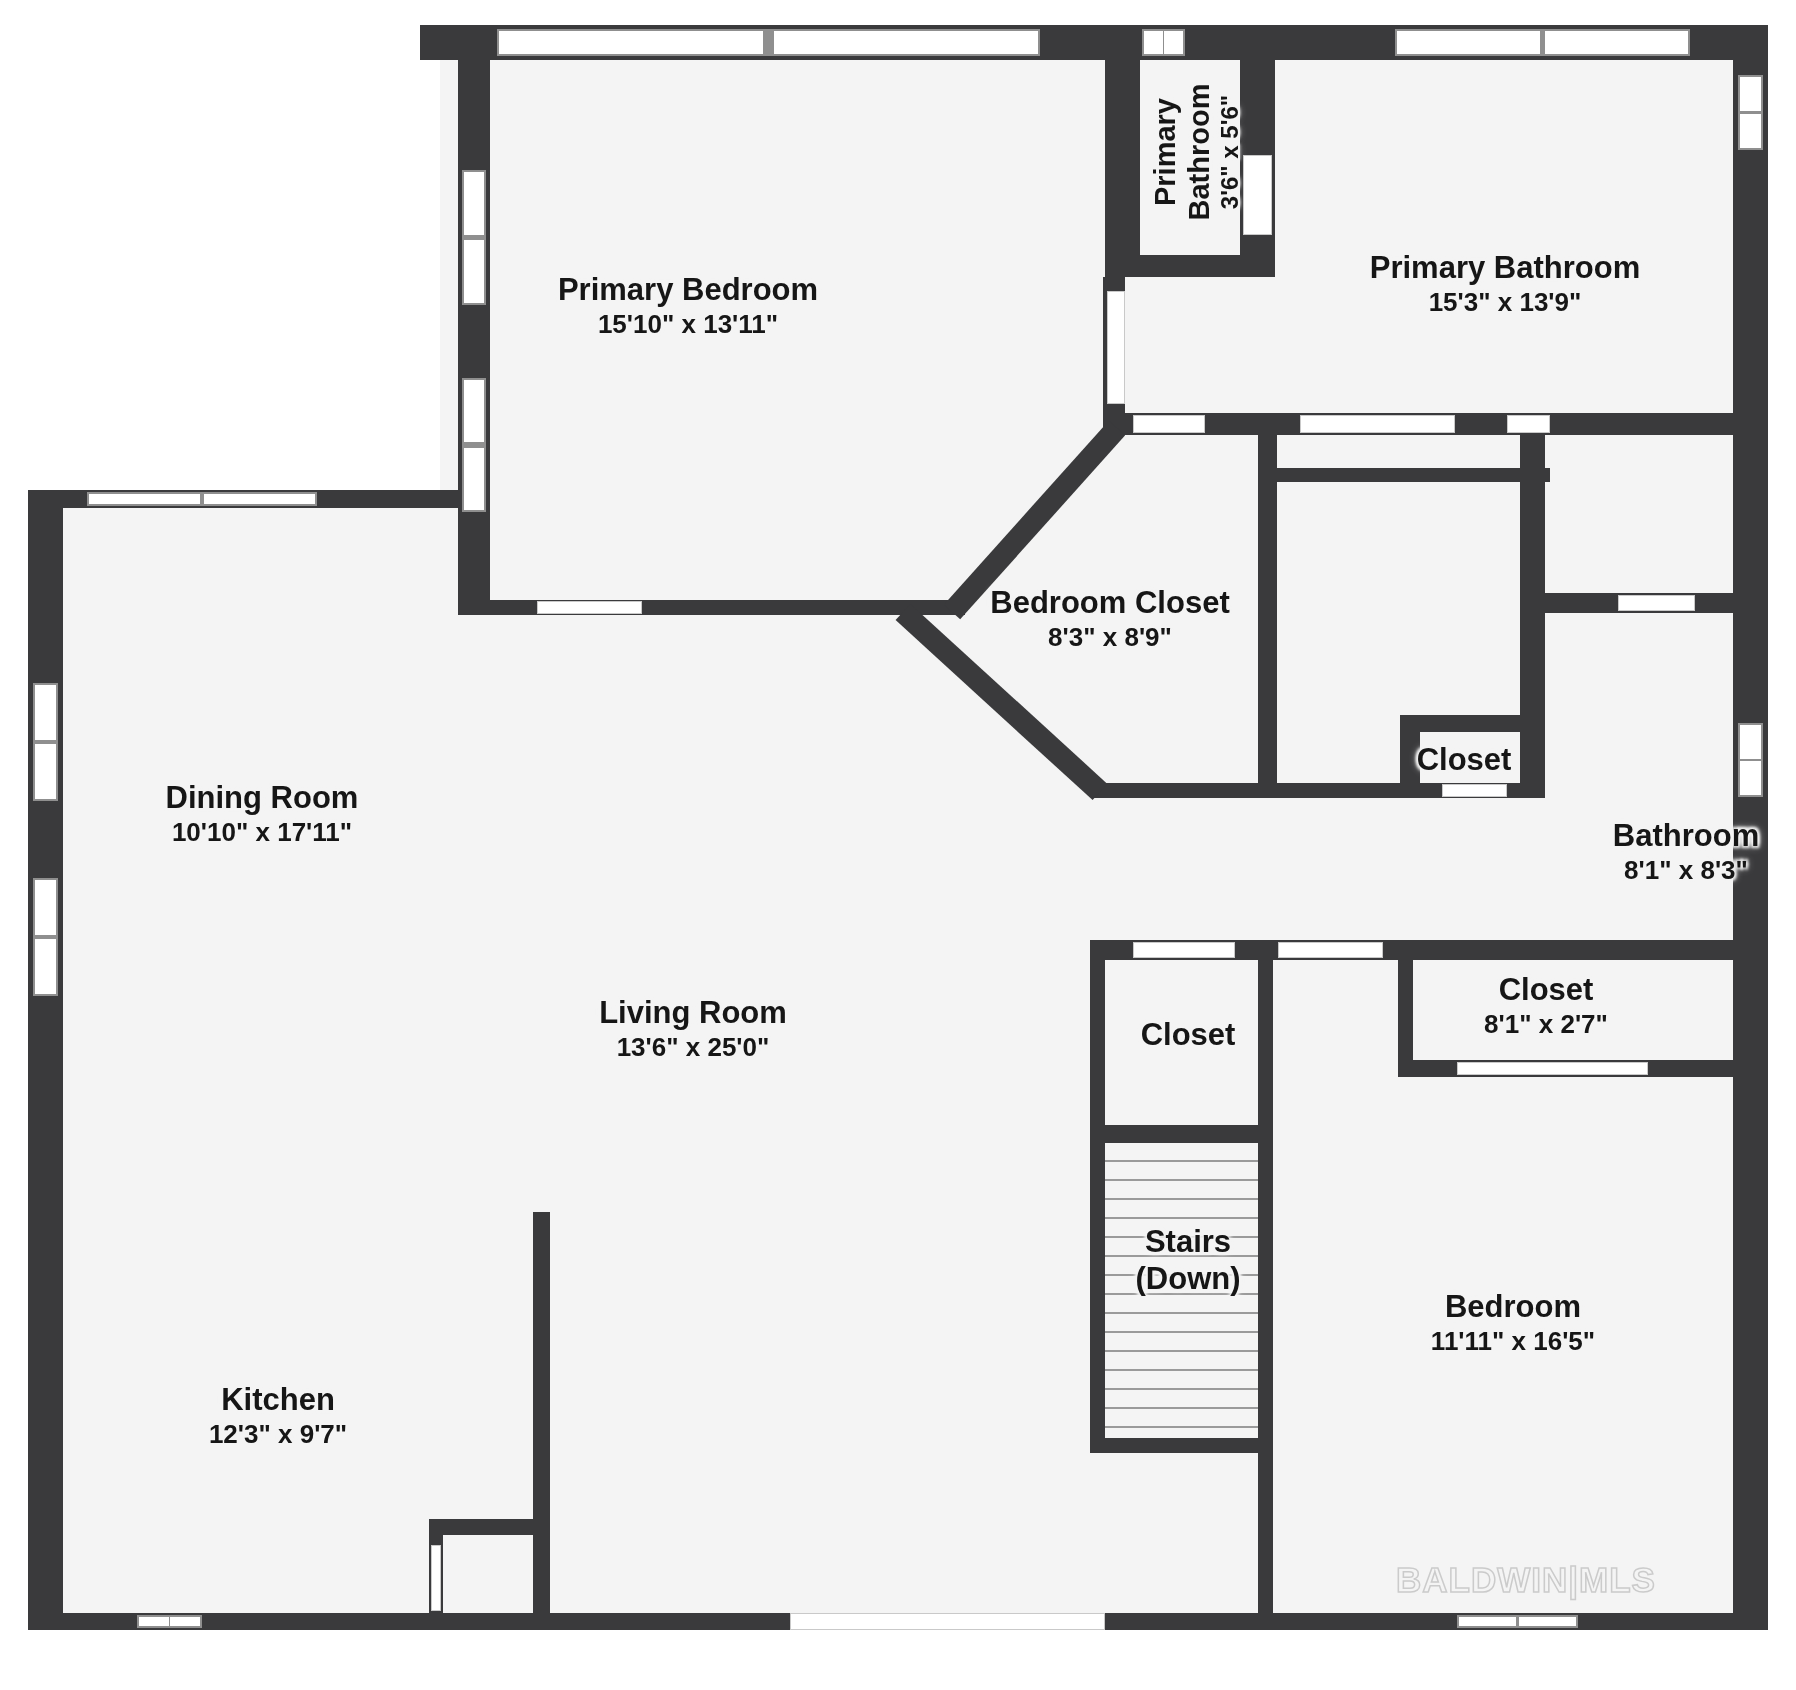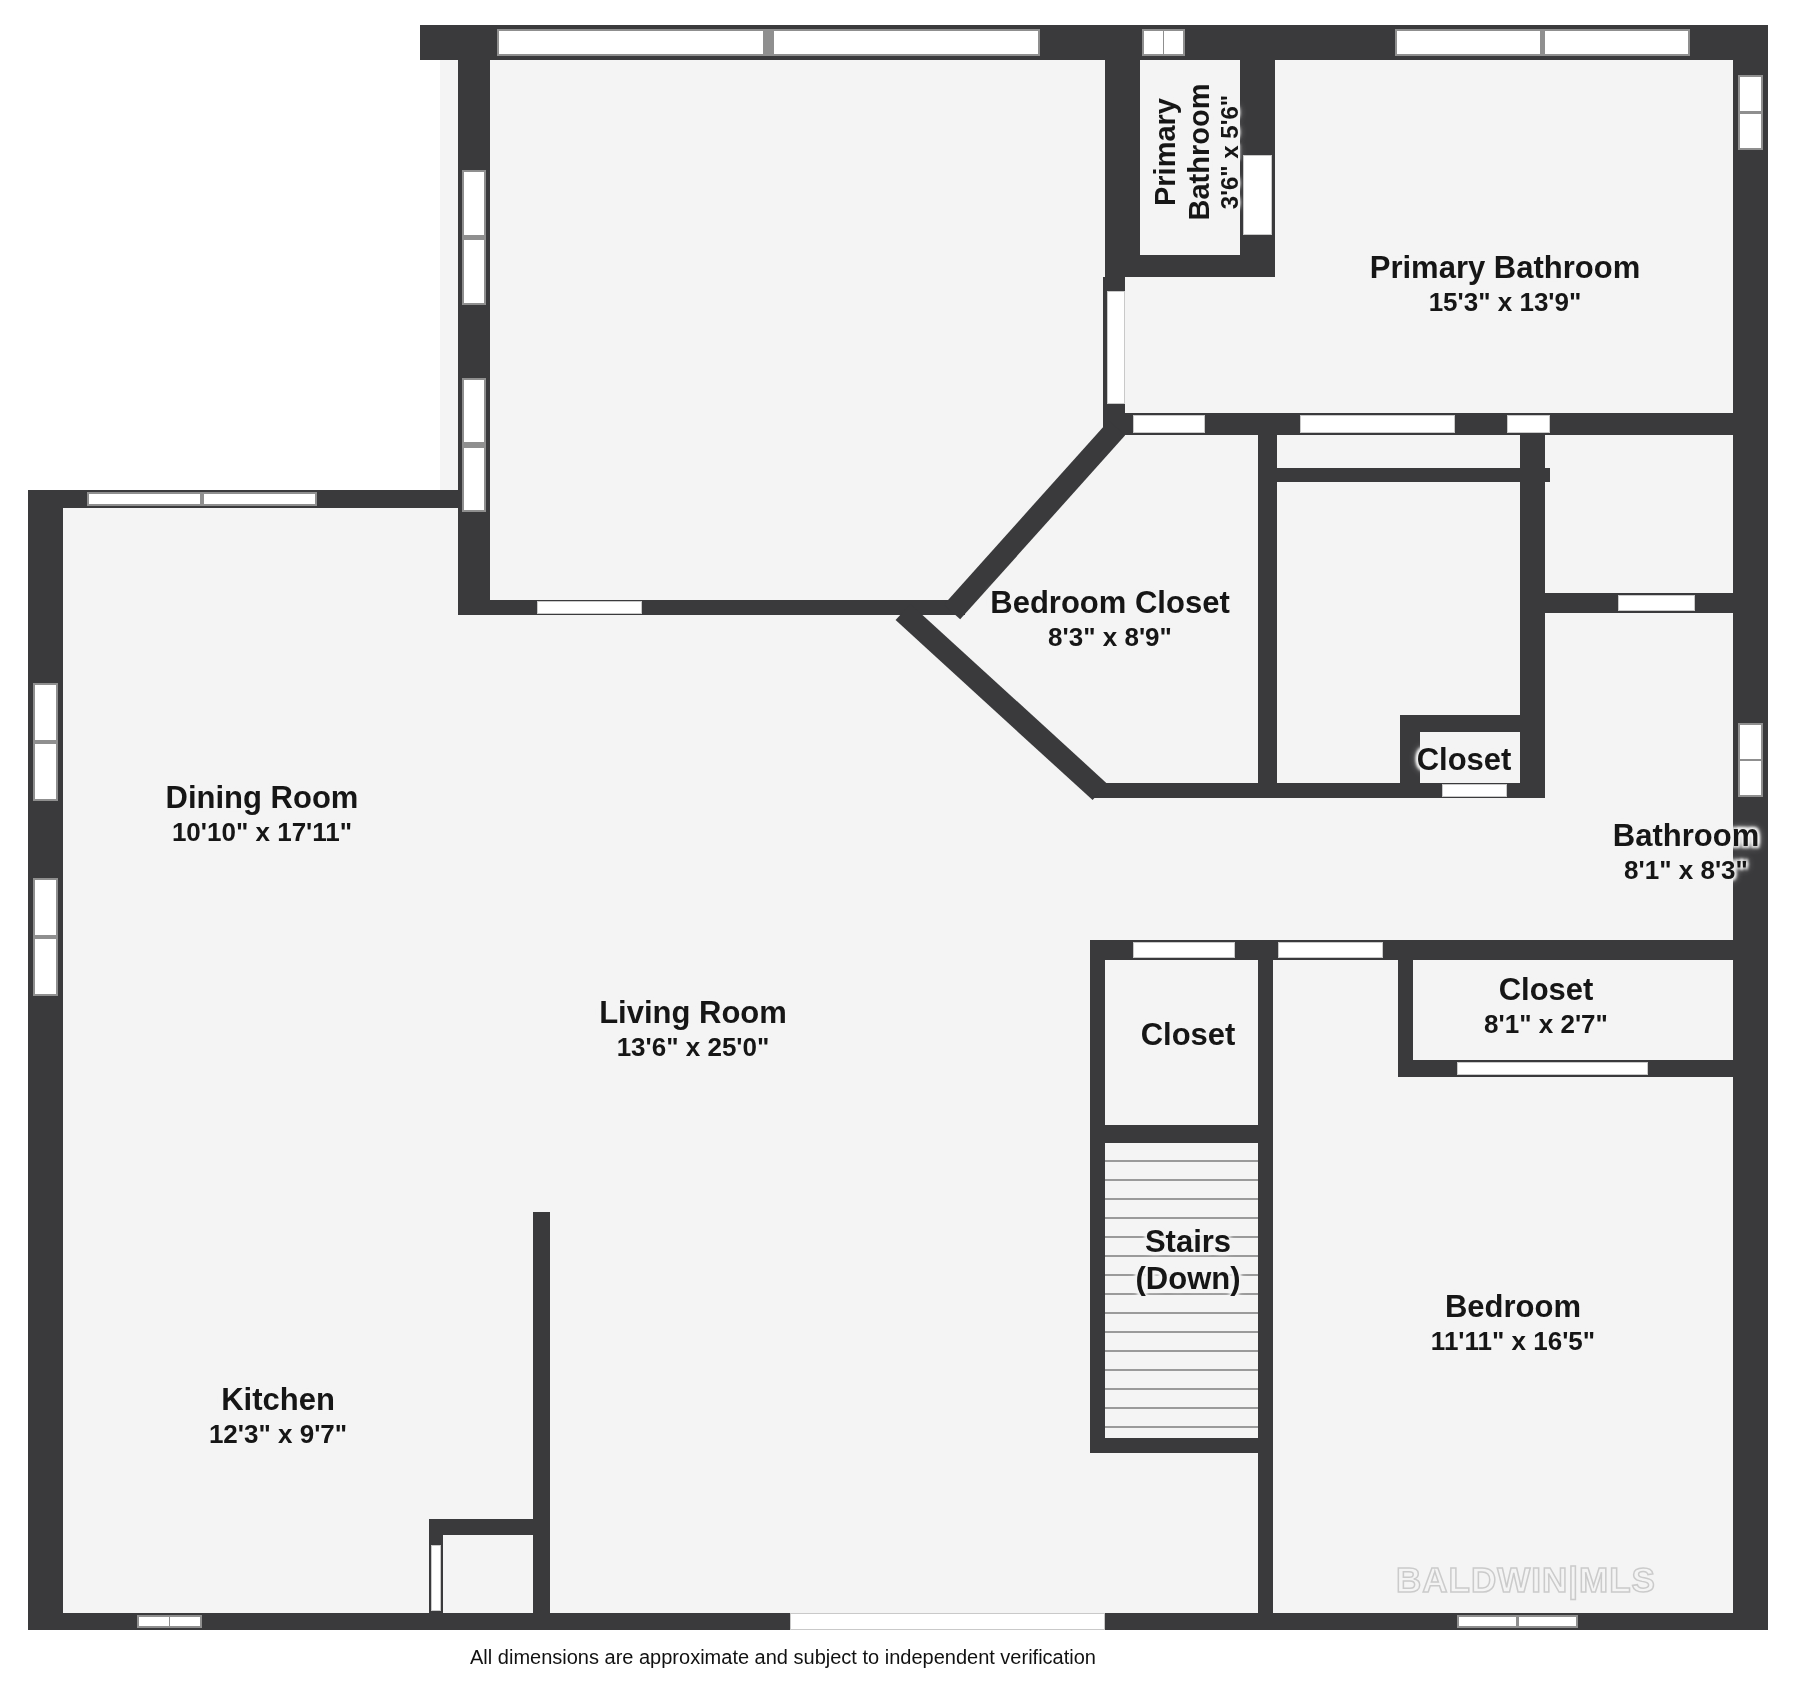--- a/index.html
+++ b/index.html
@@ -50,20 +50,24 @@
   <div class="floor" style="left:440px;top:25px;width:1328px;height:1605px;"></div>
   <div class="floor" style="left:28px;top:490px;width:412px;height:1140px;"></div>
 
   <div id="stair-treads"></div>
 
   <svg id="angled-walls" width="1796" height="1690">
     <line x1="952" y1="612" x2="1117" y2="428" stroke="#3a3a3c" stroke-width="22"></line>
     <line x1="903" y1="612" x2="1100" y2="792" stroke="#3a3a3c" stroke-width="22"></line>
   </svg>
 
+  <div class="lbl" style="left:688px;top:306px;">
+    <span class="nm">Primary Bedroom</span>
+    <span class="dm">15'10" x 13'11"</span>
+  </div>
   <div class="lbl rot" style="left:1196px;top:152px;">
     <span class="nm">Primary Bathroom</span>
     <span class="dm">3'6" x 5'6"</span>
   </div>
   <div class="lbl" style="left:1505px;top:284px;">
     <span class="nm">Primary Bathroom</span>
     <span class="dm">15'3" x 13'9"</span>
   </div>
   <div class="lbl" style="left:1110px;top:619px;">
     <span class="nm">Bedroom Closet</span>
@@ -99,21 +103,20 @@
     <span class="nm">Bedroom</span>
     <span class="dm">11'11" x 16'5"</span>
   </div>
   <div class="lbl" style="left:278px;top:1416px;">
     <span class="nm">Kitchen</span>
     <span class="dm">12'3" x 9'7"</span>
   </div>
 
   <div id="wm-brand">BALDWIN|MLS</div>
 
-  <div id="footer-note">All dimensions are approximate and subject to independent verification</div>
 <div class="wall z2" style="left: 420px; top: 25px; width: 1348px; height: 35px;"></div>
     <div class="wall z2" style="left: 458px; top: 25px; width: 32px; height: 590px;"></div>
     <div class="wall z2" style="left: 28px; top: 490px; width: 462px; height: 18px;"></div>
     <div class="wall z2" style="left: 28px; top: 490px; width: 35px; height: 1140px;"></div>
     <div class="wall z2" style="left: 28px; top: 1613px; width: 1740px; height: 17px;"></div>
     <div class="wall z2" style="left: 1733px; top: 25px; width: 35px; height: 1605px;"></div>
     <div class="wall z2" style="left: 470px; top: 600px; width: 495px; height: 15px;"></div>
     <div class="wall z2" style="left: 1105px; top: 25px; width: 35px; height: 252px;"></div>
     <div class="wall z2" style="left: 1103px; top: 277px; width: 22px; height: 158px;"></div>
     <div class="wall z2" style="left: 1240px; top: 25px; width: 35px; height: 252px;"></div>

